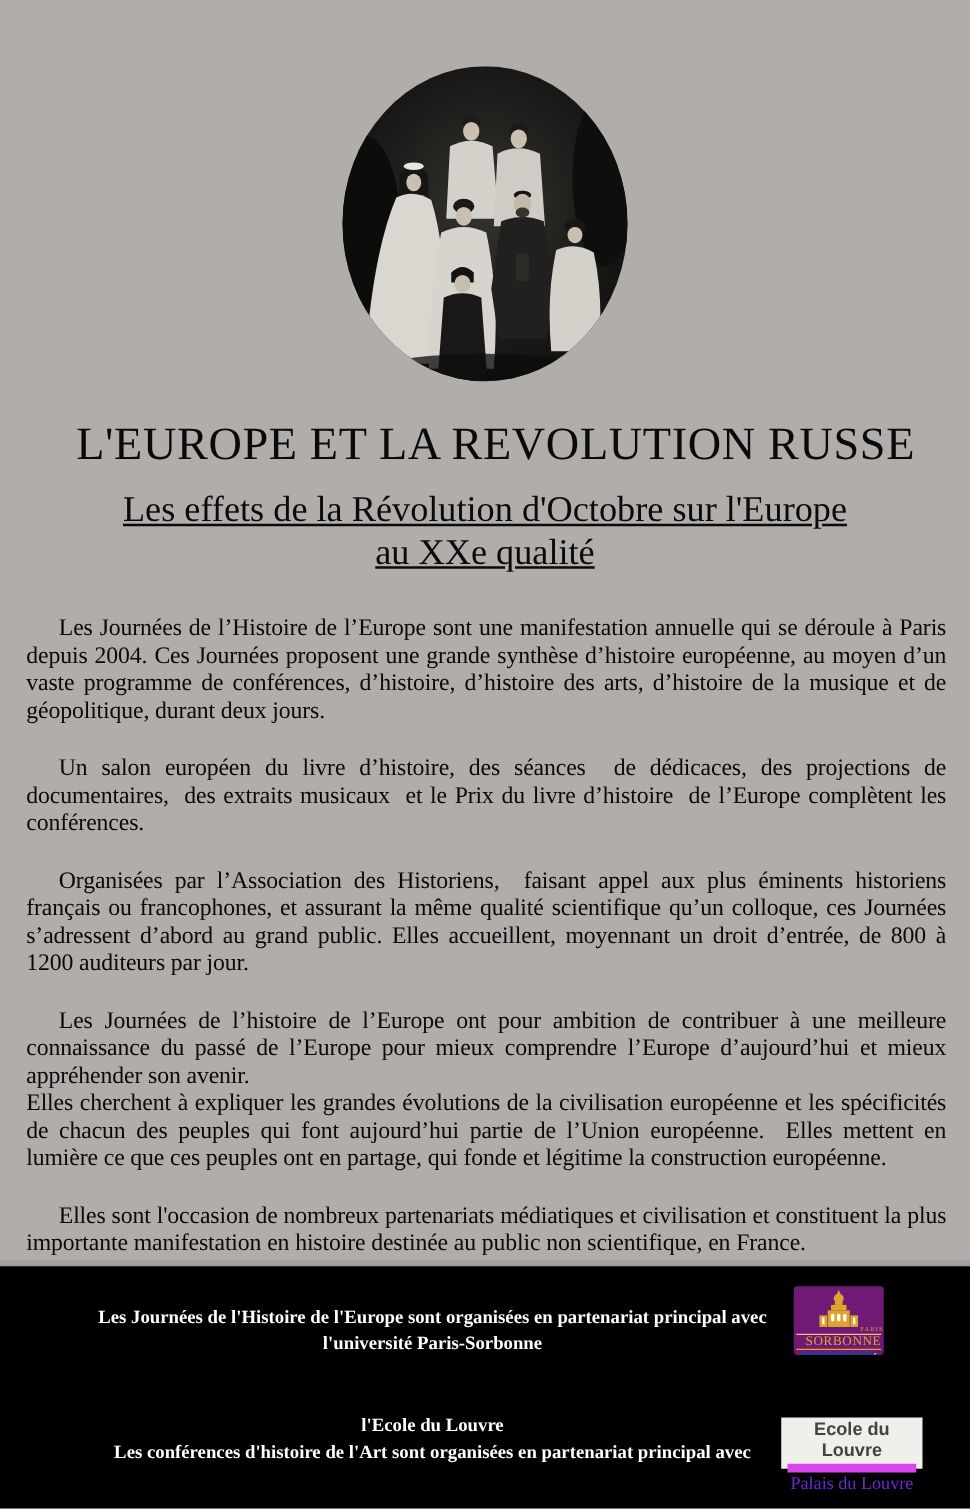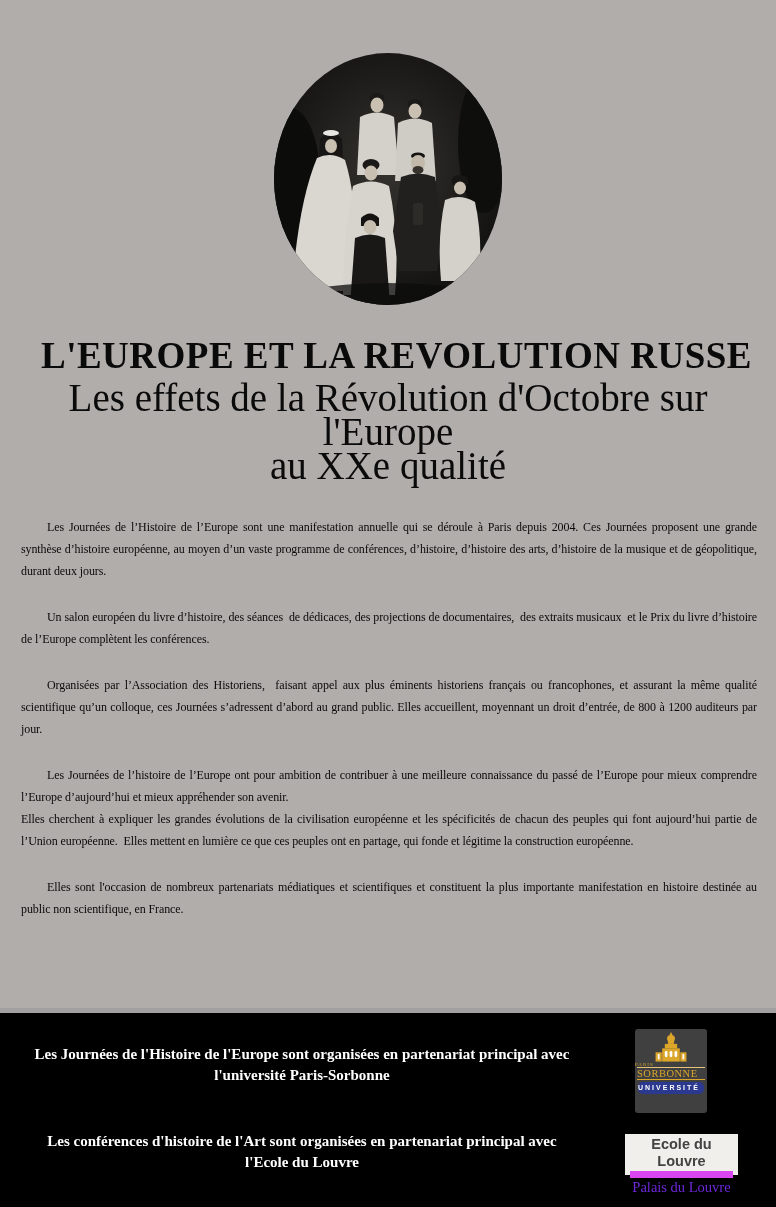--- a/index.html
+++ b/index.html
@@ -17,42 +17,43 @@
     padding-top: 53px;
     display: flex;
     justify-content: center;
   }
   .photo-wrap svg { display: block; }
 
   
   .title {
     margin-top: 30px;
     text-align: center;
-    font-weight: bold;
+    font-weight: normal;
     font-size: 37px;
     line-height: 42px;
     letter-spacing: 0.5px;
     white-space: nowrap;
     margin-left: 17px;
   }
   .subtitle {
-    margin-top: 4px;
-    text-align: center;
-    font-size: 39px;
+    margin-top: 14px;
+    text-align: center;
+    font-size: 29px;
     line-height: 34px;
+    text-decoration: underline;
   }
 
   
   .content {
     margin-top: 33px;
     padding: 0 19px 0 21px;
   }
   .content p {
     margin: 0 0 24px 0;
-    font-size: 12px;
+    font-size: 19px;
     line-height: 22px;
     text-align: justify;
     text-indent: 26px;
     white-space: pre-wrap;
     letter-spacing: -0.1px;
   }
 
   
   .strip {
     position: absolute;
@@ -67,33 +68,34 @@
   }
   .partner-text {
     position: absolute;
     left: 0;
     width: 604px;
     text-align: center;
     color: #ffffff;
     font-weight: bold;
     font-size: 15px;
     line-height: 21px;
+    padding-left: 44px;
   }
   .partner-text div { white-space: nowrap; }
   .partner1 { top: 31px; }
   .partner2 { top: 118px; }
 
   
   .sorbonne-logo {
     position: absolute;
     left: 635px; top: 16px;
-    width: 72px; height: 84px;
-    background: #404040;
+    width: 72px; height: 55px;
+    background: #701a75;
     border-radius: 3px;
-    text-align: left;
+    text-align: right;
     overflow: hidden;
   }
   .sorbonne-logo svg { display: block; margin: 3px auto 0; }
   .sorbonne-city {
     font-family: "Liberation Serif", serif;
     font-size: 5px;
     letter-spacing: 1px;
     color: #dca62b;
     line-height: 5px;
   }
@@ -207,21 +209,21 @@
     <div>Les effets de la Révolution d'Octobre sur l'Europe</div>
     <div>au XXe qualité</div>
   </div>
 
   <div class="content">
     <p>Les Journées de l’Histoire de l’Europe sont une manifestation annuelle qui se déroule à Paris depuis 2004. Ces Journées proposent une grande synthèse d’histoire européenne, au moyen d’un vaste programme de conférences, d’histoire, d’histoire des arts, d’histoire de la musique et de géopolitique, durant deux jours.</p>
     <p>Un salon européen du livre d’histoire, des séances  de dédicaces, des projections de documentaires,  des extraits musicaux  et le Prix du livre d’histoire  de l’Europe complètent les conférences.</p>
     <p>Organisées par l’Association des Historiens,  faisant appel aux plus éminents historiens français ou francophones, et assurant la même qualité scientifique qu’un colloque, ces Journées s’adressent d’abord au grand public. Elles accueillent, moyennant un droit d’entrée, de 800 à 1200 auditeurs par jour.</p>
     <p>Les Journées de l’histoire de l’Europe ont pour ambition de contribuer à une meilleure connaissance du passé de l’Europe pour mieux comprendre l’Europe d’aujourd’hui et mieux appréhender son avenir.
 Elles cherchent à expliquer les grandes évolutions de la civilisation européenne et les spécificités de chacun des peuples qui font aujourd’hui partie de l’Union européenne.  Elles mettent en lumière ce que ces peuples ont en partage, qui fonde et légitime la construction européenne.</p>
-    <p>Elles sont l'occasion de nombreux partenariats médiatiques et scientifiques et constituent la plus importante manifestation en histoire destinée au public non scientifique, en France.</p>
+    <p>Elles sont l'occasion de nombreux partenariats médiatiques et civilisation et constituent la plus importante manifestation en histoire destinée au public non scientifique, en France.</p>
   </div>
 
   <div class="strip"></div>
 
   <div class="footer">
 
     <div class="partner-text partner1">
       <div>Les Journées de l'Histoire de l'Europe sont  organisées en partenariat principal avec</div>
       <div>l'université Paris-Sorbonne</div>
     </div>
@@ -244,22 +246,22 @@
           <rect x="5" y="25" width="2" height="6"></rect>
           <rect x="33" y="25" width="2" height="6"></rect>
         </g>
       </svg>
       <div class="sorbonne-city">PARIS</div>
       <div class="sorbonne-name">SORBONNE</div>
       <div class="sorbonne-univ">UNIVERSITÉ</div>
     </div>
 
     <div class="partner-text partner2">
+      <div>l'Ecole du Louvre</div>
       <div>Les conférences d'histoire de l'Art  sont  organisées en partenariat principal avec</div>
-      <div>l'Ecole du Louvre</div>
     </div>
 
     <div class="louvre-logo">
       <div class="louvre-line1">Ecole du Louvre</div>
       <div class="louvre-line2">Palais du Louvre</div>
     </div>
 
   </div>
 </div>
 

